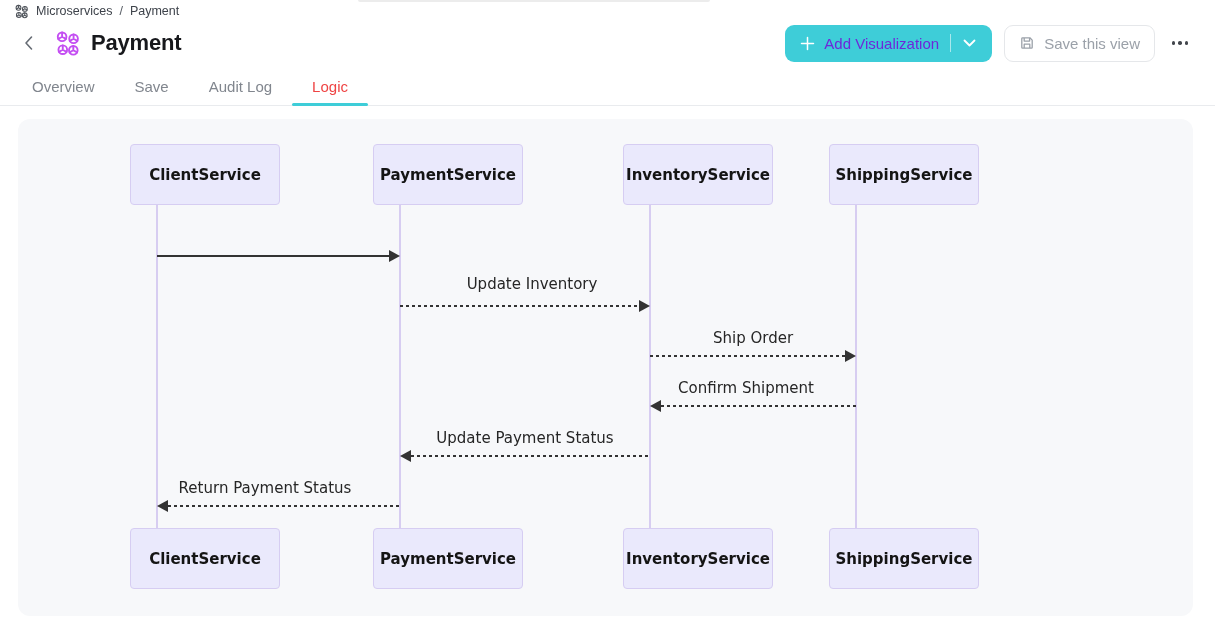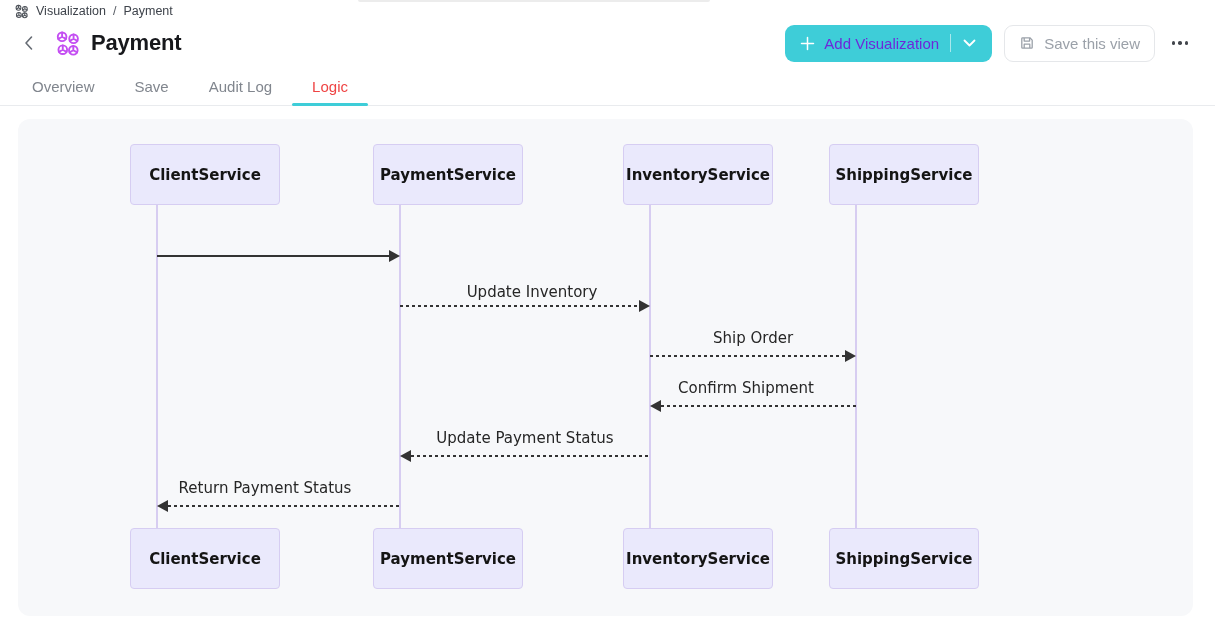--- a/index.html
+++ b/index.html
@@ -69,21 +69,21 @@
         <g transform="translate(6.5,14.6)">
             <circle r="3.2"></circle>
             <path d="M0 0V-3.2M0 0L-2.77 1.6M0 0L2.77 1.6"></path>
           </g>
         <g transform="translate(14.3,15)">
             <circle r="3.2"></circle>
             <path d="M0 0V-3.2M0 0L-2.77 1.6M0 0L2.77 1.6"></path>
           </g>
       </svg>
     </span>
-    <span class="crumb">Visualization</span>
+    <span class="crumb">Microservices</span>
     <span class="sep">/</span>
     <span class="crumb">Payment</span>
   </div>
 
   <div class="title-row">
     <button class="back-btn">
       <span style="display:flex;">
         <svg width="9" height="16" viewBox="0 0 9 16" fill="none" stroke="currentColor" stroke-width="1.6" stroke-linecap="round" stroke-linejoin="round">
             <path d="M7.5 2L2 8l5.5 6"></path>
           </svg>
@@ -164,21 +164,21 @@
         <div class="actor" style="left: 64px; top: 25px; width: 150px; height: 61px;">ClientService</div>
         <div class="actor" style="left: 307px; top: 25px; width: 150px; height: 61px;">PaymentService</div>
         <div class="actor" style="left: 557px; top: 25px; width: 150px; height: 61px;">InventoryService</div>
         <div class="actor" style="left: 763px; top: 25px; width: 150px; height: 61px;">ShippingService</div>
         <div class="actor" style="left: 64px; top: 409px; width: 150px; height: 61px;">ClientService</div>
         <div class="actor" style="left: 307px; top: 409px; width: 150px; height: 61px;">PaymentService</div>
         <div class="actor" style="left: 557px; top: 409px; width: 150px; height: 61px;">InventoryService</div>
         <div class="actor" style="left: 763px; top: 409px; width: 150px; height: 61px;">ShippingService</div>
         <div class="msg-line" style="left: 139px; width: 232px; top: 136px;"></div>
         <div class="arrow-head right" style="left: 371px; top: 131px;"></div>
-        <div class="msg-label" style="left: 382px; width: 264px; top: 164px;">Update Inventory</div>
+        <div class="msg-label" style="left: 382px; width: 264px; top: 156px;">Update Inventory</div>
         <div class="msg-line dashed" style="left: 382px; width: 239px; top: 186px;"></div>
         <div class="arrow-head right" style="left: 621px; top: 181px;"></div>
         <div class="msg-label" style="left: 632px; width: 206px; top: 210px;">Ship Order</div>
         <div class="msg-line dashed" style="left: 632px; width: 195px; top: 236px;"></div>
         <div class="arrow-head right" style="left: 827px; top: 231px;"></div>
         <div class="msg-label" style="left: 632px; width: 192px; top: 260px;">Confirm Shipment</div>
         <div class="msg-line dashed" style="left: 643px; width: 195px; top: 286px;"></div>
         <div class="arrow-head left" style="left: 632px; top: 281px;"></div>
         <div class="msg-label" style="left: 382px; width: 250px; top: 310px;">Update Payment Status</div>
         <div class="msg-line dashed" style="left: 393px; width: 239px; top: 336px;"></div>

